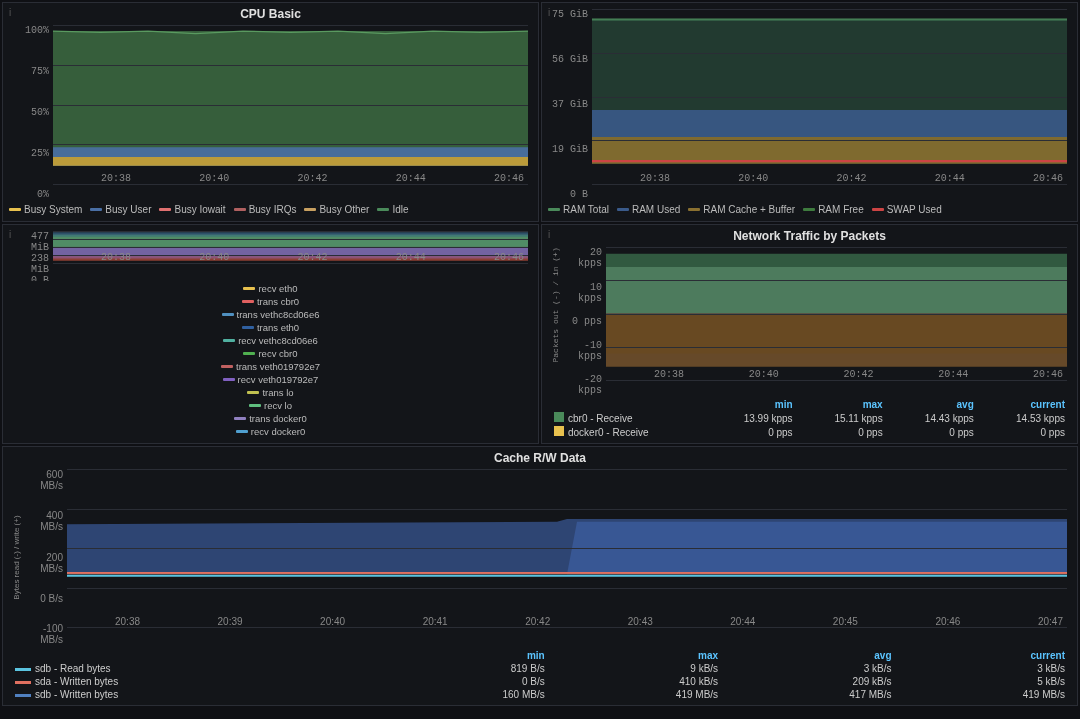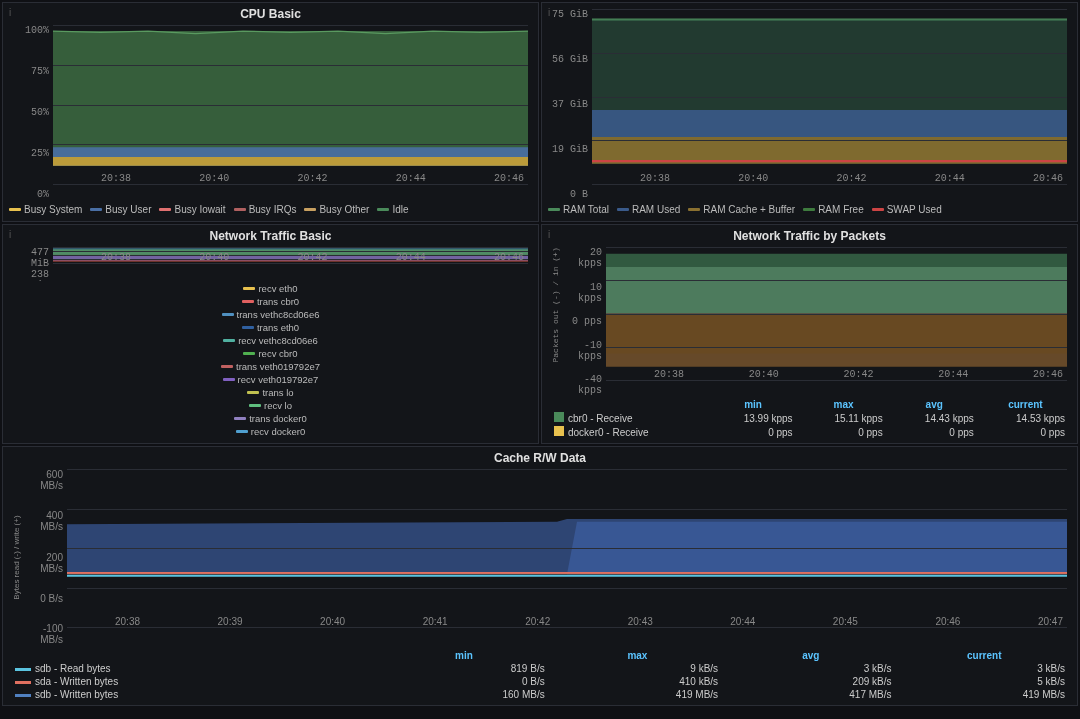--- a/index.html
+++ b/index.html
@@ -133,21 +133,21 @@
       flex-direction: column;
     }
     .packets-table {
       flex-shrink: 0;
       font-size: 10px;
       width: 100%;
       border-collapse: collapse;
     }
     .packets-table th {
       color: #888;
-      text-align: center;
+      text-align: right;
       padding: 1px 6px;
     }
     .packets-table th:first-child {
       text-align: left;
     }
     .packets-table td {
       text-align: right;
       padding: 1px 6px;
       color: #ccc;
     }
@@ -291,21 +291,20 @@
       </div>
       <div class="legend-item">
         <span class="legend-color" style="background:#cc4444"></span>
         <span>SWAP Used</span>
       </div>
     </div>
   </div>
 
   <div class="panel">
     <span class="info-icon">i</span>
-    <div class="panel-title">Network Traffic Basic</div>
     <div class="chart-area">
       <div class="yaxis">
         <span class="yaxis-label">477 MiB</span>
         <span class="yaxis-label">238 MiB</span>
         <span class="yaxis-label">0 B</span>
         <span class="yaxis-label">-238 MiB</span>
         <span class="yaxis-label">-477 MiB</span>
       </div>
       <div class="chart-inner">
         <div class="gridlines">
@@ -394,21 +393,21 @@
     <div class="chart-area" style="position:relative;">
 
       <div style="position:absolute;left:0;top:0;bottom:18px;width:14px;display:flex;align-items:center;justify-content:center;z-index:2;">
         <span style="transform:rotate(-90deg);white-space:nowrap;font-size:8px;color:#888;transform-origin:center center;display:block;width:100px;text-align:center;">Packets out (-) / in (+)</span>
       </div>
       <div class="yaxis" style="left:14px;">
         <span class="yaxis-label">20 kpps</span>
         <span class="yaxis-label">10 kpps</span>
         <span class="yaxis-label">0 pps</span>
         <span class="yaxis-label">-10 kpps</span>
-        <span class="yaxis-label">-40 kpps</span>
+        <span class="yaxis-label">-20 kpps</span>
       </div>
       <div style="position:absolute;left:58px;right:4px;top:2px;bottom:18px;">
         <div class="gridlines">
           <div class="gridline" style="top:0%"></div>
           <div class="gridline" style="top:25%"></div>
           <div class="gridline" style="top:50%"></div>
           <div class="gridline" style="top:75%"></div>
           <div class="gridline" style="top:100%"></div>
         </div>
         <svg width="100%" height="100%" preserveAspectRatio="none" viewBox="0 0 500 100">

